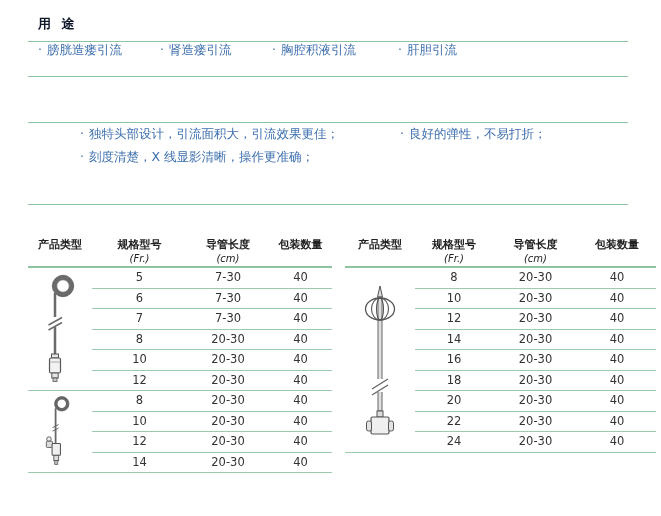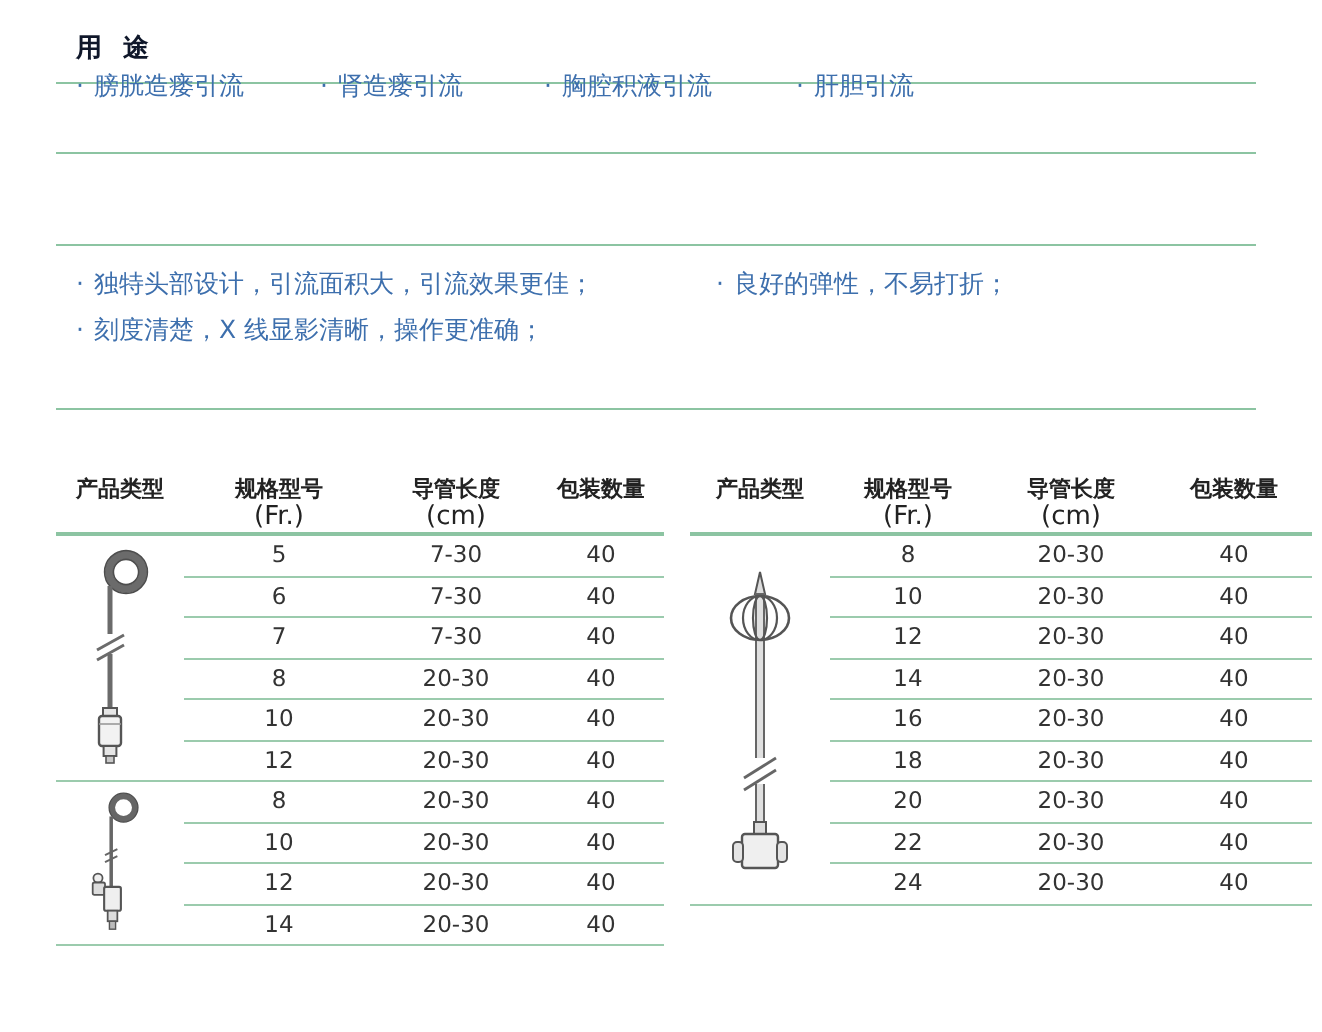--- a/index.html
+++ b/index.html
@@ -10,35 +10,35 @@
   .section-title{
     position:absolute;font-size:13px;font-weight:bold;color:#0f172a;letter-spacing:3px;
   }
   .usage-title{left:38px;top:15px;}
   .features-title{left:38px;top:98px;}
   .rule{position:absolute;left:28px;width:600px;height:1px;background:#8cc4a2;}
   .rule-1{top:41px;}
   .rule-2{top:76px;}
   .rule-3{top:122px;}
   .rule-4{top:204px;}
-  .usage-items{position:absolute;left:0;top:35px;width:661px;height:20px;}
+  .usage-items{position:absolute;left:0;top:42px;width:661px;height:20px;}
   .usage-item{position:absolute;top:0;font-size:12.5px;color:#3d6fad;white-space:nowrap;}
   .bullet{margin-right:5px;color:#3d6fad;}
-  .features-col{position:absolute;top:130px;}
+  .features-col{position:absolute;top:122px;margin-left:42px;}
   .features-left{left:38px;width:315px;}
   .features-right{left:358px;width:280px;}
   .feature-item{font-size:12.5px;color:#3d6fad;line-height:23px;white-space:nowrap;}
   .spec-table{position:absolute;top:236px;border-collapse:collapse;table-layout:fixed;}
   #spec-table-0{left:28px;width:304px;}
   #spec-table-1{left:345px;width:311px;}
   .spec-table th{
     font-size:11px;font-weight:bold;color:#222222;text-align:center;vertical-align:top;
     padding:2px 0 0 0;border-bottom:2px solid #8cc4a2;line-height:14px;
   }
-  .th-sub{font-weight:normal;font-size:13px;color:#222222;}
+  .th-sub{font-weight:normal;font-size:10px;color:#222222;font-style:italic;}
   .spec-table td{
     font-size:11.5px;color:#333333;text-align:center;height:19.5px;padding:0;
     border-bottom:1px solid #9bcbad;line-height:19.5px;
   }
   .product-cell{vertical-align:middle;}
   .product-cell svg{display:block;margin:2px auto;}
 </style>
 </head>
 <body>
 

